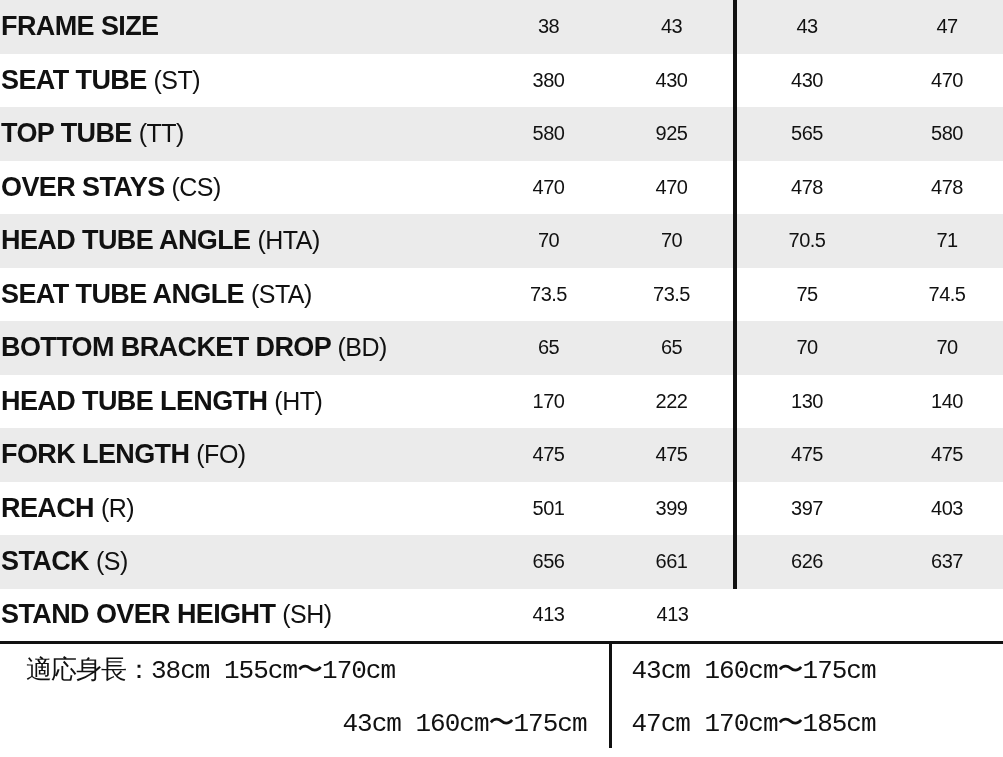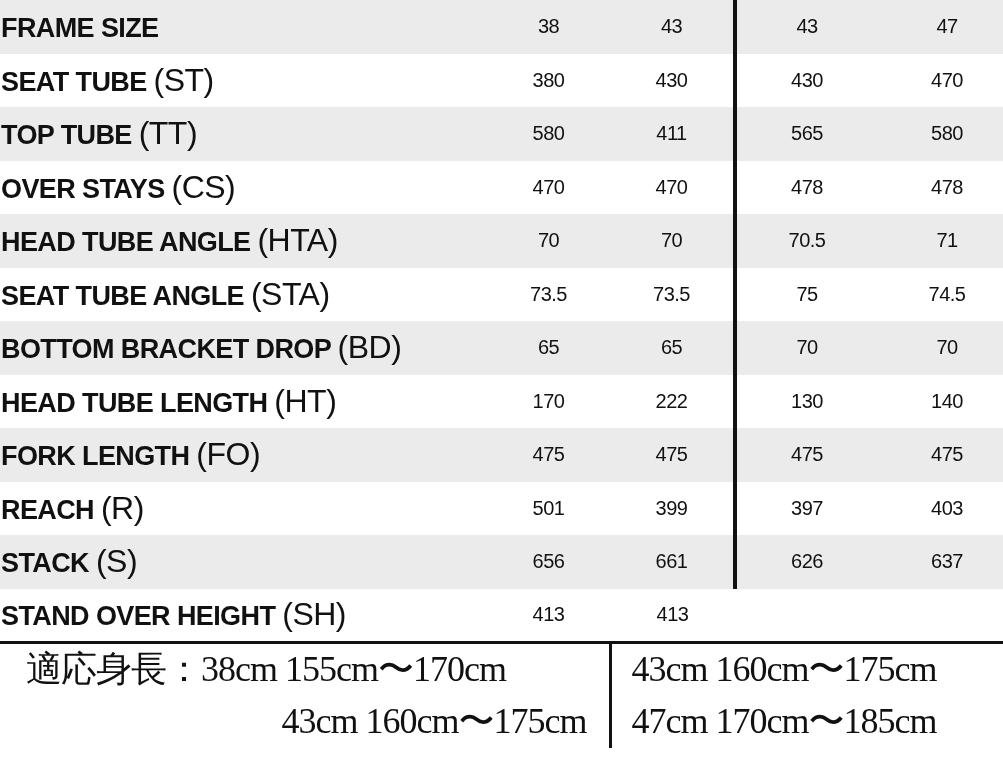--- a/index.html
+++ b/index.html
@@ -30,21 +30,21 @@
   td.label-cell {
     font-size: 27px;
     font-weight: bold;
     color: #111111;
     letter-spacing: -0.6px;
     white-space: nowrap;
     vertical-align: middle;
   }
   td.label-cell .abbr {
     font-weight: normal;
-    font-size: 32px;
+    font-size: 25px;
     letter-spacing: -0.5px;
   }
   td.val-cell {
     text-align: center;
     font-size: 20px;
     color: #111111;
     vertical-align: middle;
     letter-spacing: -0.5px;
   }
   td.val-cell.grp-b-first {
@@ -75,22 +75,22 @@
   }
   td.fit-right {
     padding-left: 20px;
     text-align: left;
     border-left: 3px solid #111111;
   }
   tr.fit-row.first-fit td {
     border-top: 3px solid #111111;
   }
   .jp {
-    font-family: Liberation Serif, serif;
-    font-size: 36px;
+    font-family: Liberation Mono, monospace;
+    font-size: 26px;
     letter-spacing: -1px;
   }
 </style>
 </head>
 <body>
 
 <table id="geo-table">
   <tbody>
 
     <tr class="spec-row odd">
@@ -105,21 +105,21 @@
       <td class="label-cell"><span>SEAT TUBE</span> <span class="abbr">(ST)</span></td>
       <td class="val-cell">380</td>
       <td class="val-cell">430</td>
       <td class="val-cell grp-b-first">430</td>
       <td class="val-cell">470</td>
     </tr>
 
     <tr class="spec-row odd">
       <td class="label-cell"><span>TOP TUBE</span> <span class="abbr">(TT)</span></td>
       <td class="val-cell">580</td>
-      <td class="val-cell">411</td>
+      <td class="val-cell">925</td>
       <td class="val-cell grp-b-first">565</td>
       <td class="val-cell">580</td>
     </tr>
 
     <tr class="spec-row even">
       <td class="label-cell"><span>OVER STAYS</span> <span class="abbr">(CS)</span></td>
       <td class="val-cell">470</td>
       <td class="val-cell">470</td>
       <td class="val-cell grp-b-first">478</td>
       <td class="val-cell">478</td>

